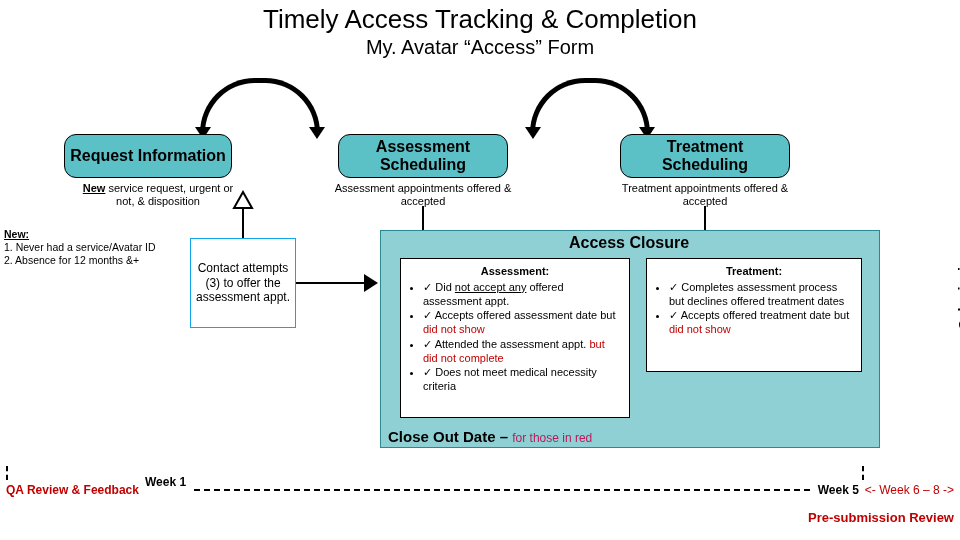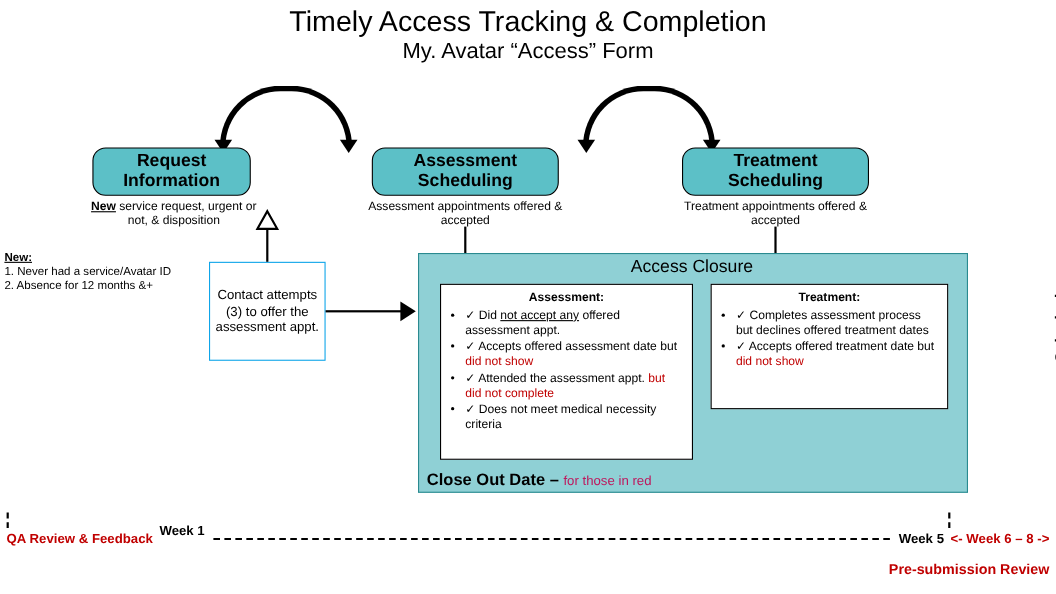--- a/index.html
+++ b/index.html
@@ -5,37 +5,37 @@
 html,body{margin:0;padding:0;width:960px;height:540px;font-family:Arial,Helvetica,sans-serif;background:#fff;color:#000;overflow:hidden}
 .page{position:relative;width:960px;height:540px}
 .title{position:absolute;top:4px;left:0;width:960px;text-align:center;font-size:26px}
 .subtitle{position:absolute;top:36px;left:0;width:960px;text-align:center;font-size:20px}
 .stage-box{position:absolute;border:1px solid #000;border-radius:12px;background:#5cc0c7;text-align:center;font-size:16px;font-weight:bold;display:flex;align-items:center;justify-content:center;padding:4px;box-sizing:border-box;line-height:1.15}
 .stage-sub{position:absolute;font-size:11px;text-align:center;line-height:1.2}
 .new-box{position:absolute;left:4px;top:228px;width:158px;font-size:10.5px;line-height:1.25}
 .new-box b{text-decoration:underline}
 .contact-box{position:absolute;left:190px;top:238px;width:106px;height:90px;border:1px solid #0ea5e9;background:#fff;font-size:12px;text-align:center;display:flex;align-items:center;justify-content:center;padding:4px;box-sizing:border-box;line-height:1.2}
 .closure-panel{position:absolute;left:380px;top:230px;width:498px;height:216px;background:#8fd0d5;border:1px solid #2a8a90}
-.closure-title{position:absolute;left:380px;top:234px;width:498px;text-align:center;font-size:16px;font-weight:normal}
+.closure-title{position:absolute;left:380px;top:234px;width:498px;text-align:center;font-size:16px;font-weight:bold}
 .col-box{position:absolute;background:#fff;border:1px solid #000;font-size:11px;padding:6px 8px;box-sizing:border-box;line-height:1.25}
 .col-box .hd{text-align:center;font-weight:bold;margin-bottom:2px}
 .col-box ul{margin:0;padding-left:14px}
 .col-box li{margin:1px 0}
 .red{color:#c00000}
 .u{text-decoration:underline}
 .closeout{position:absolute;left:388px;top:428px;font-size:15px}
 .closeout b{font-weight:bold}
 .closeout .r{color:#be185d;font-size:12px}
 .submission{position:absolute;right:4px;top:250px;font-size:14px;font-weight:bold;transform:rotate(-90deg);transform-origin:right top;white-space:nowrap}
 .qa-row{position:absolute;left:6px;top:480px;width:948px;height:20px;display:flex;align-items:center}
 .qa-label{font-size:12px;font-weight:bold;color:#c00000;white-space:nowrap}
 .wk1{font-size:12px;font-weight:bold;margin:0 6px 16px 6px}
 .dashline{flex:1;border-top:2px dashed #000;height:0;position:relative;margin:0 2px}
 .wk5{font-size:12px;font-weight:bold;margin:0 6px}
-.wk68{font-size:12px;font-weight:bold;color:#c00000;white-space:nowrap}
+.wk68{font-size:12px;font-weight:normal;color:#c00000;white-space:nowrap}
 .presub{position:absolute;right:6px;top:510px;font-size:13px;font-weight:bold;color:#c00000}
 .vline{position:absolute;border-left:2px dashed #000;height:14px}
 .arc{position:absolute;width:110px;height:50px;border:5px solid #000;border-bottom:none;border-radius:60px 60px 0 0}
 .arc .ah{position:absolute;width:0;height:0;border-left:8px solid transparent;border-right:8px solid transparent;border-top:12px solid #000}
 .conn{position:absolute;background:#000}
 .tri-r{position:absolute;width:0;height:0;border-top:9px solid transparent;border-bottom:9px solid transparent;border-left:14px solid #000}
 .tri-outline{position:absolute;width:22px;height:22px}
 .tri-outline svg{width:22px;height:22px}
 </style>
 </head>
@@ -48,21 +48,21 @@
 
   <div class="arc" style="left:200px;top:78px">
     <div class="ah" style="left:-10px;top:44px"></div>
     <div class="ah" style="right:-10px;top:44px"></div>
   </div>
   <div class="arc" style="left:530px;top:78px">
     <div class="ah" style="left:-10px;top:44px"></div>
     <div class="ah" style="right:-10px;top:44px"></div>
   </div>
 
-  <div class="stage-box" style="left:84px;top:134px;width:144px;height:44px">Request Information</div>
+  <div class="stage-box" style="left:64px;top:134px;width:168px;height:44px">Request Information</div>
   <div class="stage-sub" style="left:76px;top:182px;width:164px"><span class="u" style="font-weight:bold">New</span><span> service request, urgent or not, &amp; disposition</span></div>
 
   <div class="stage-box" style="left:338px;top:134px;width:170px;height:44px">Assessment Scheduling</div>
   <div class="stage-sub" style="left:330px;top:182px;width:186px">Assessment appointments offered &amp; accepted</div>
 
   <div class="stage-box" style="left:620px;top:134px;width:170px;height:44px">Treatment Scheduling</div>
   <div class="stage-sub" style="left:614px;top:182px;width:182px">Treatment appointments offered &amp; accepted</div>
 
   <div class="new-box">
     <b>New:</b><br>

